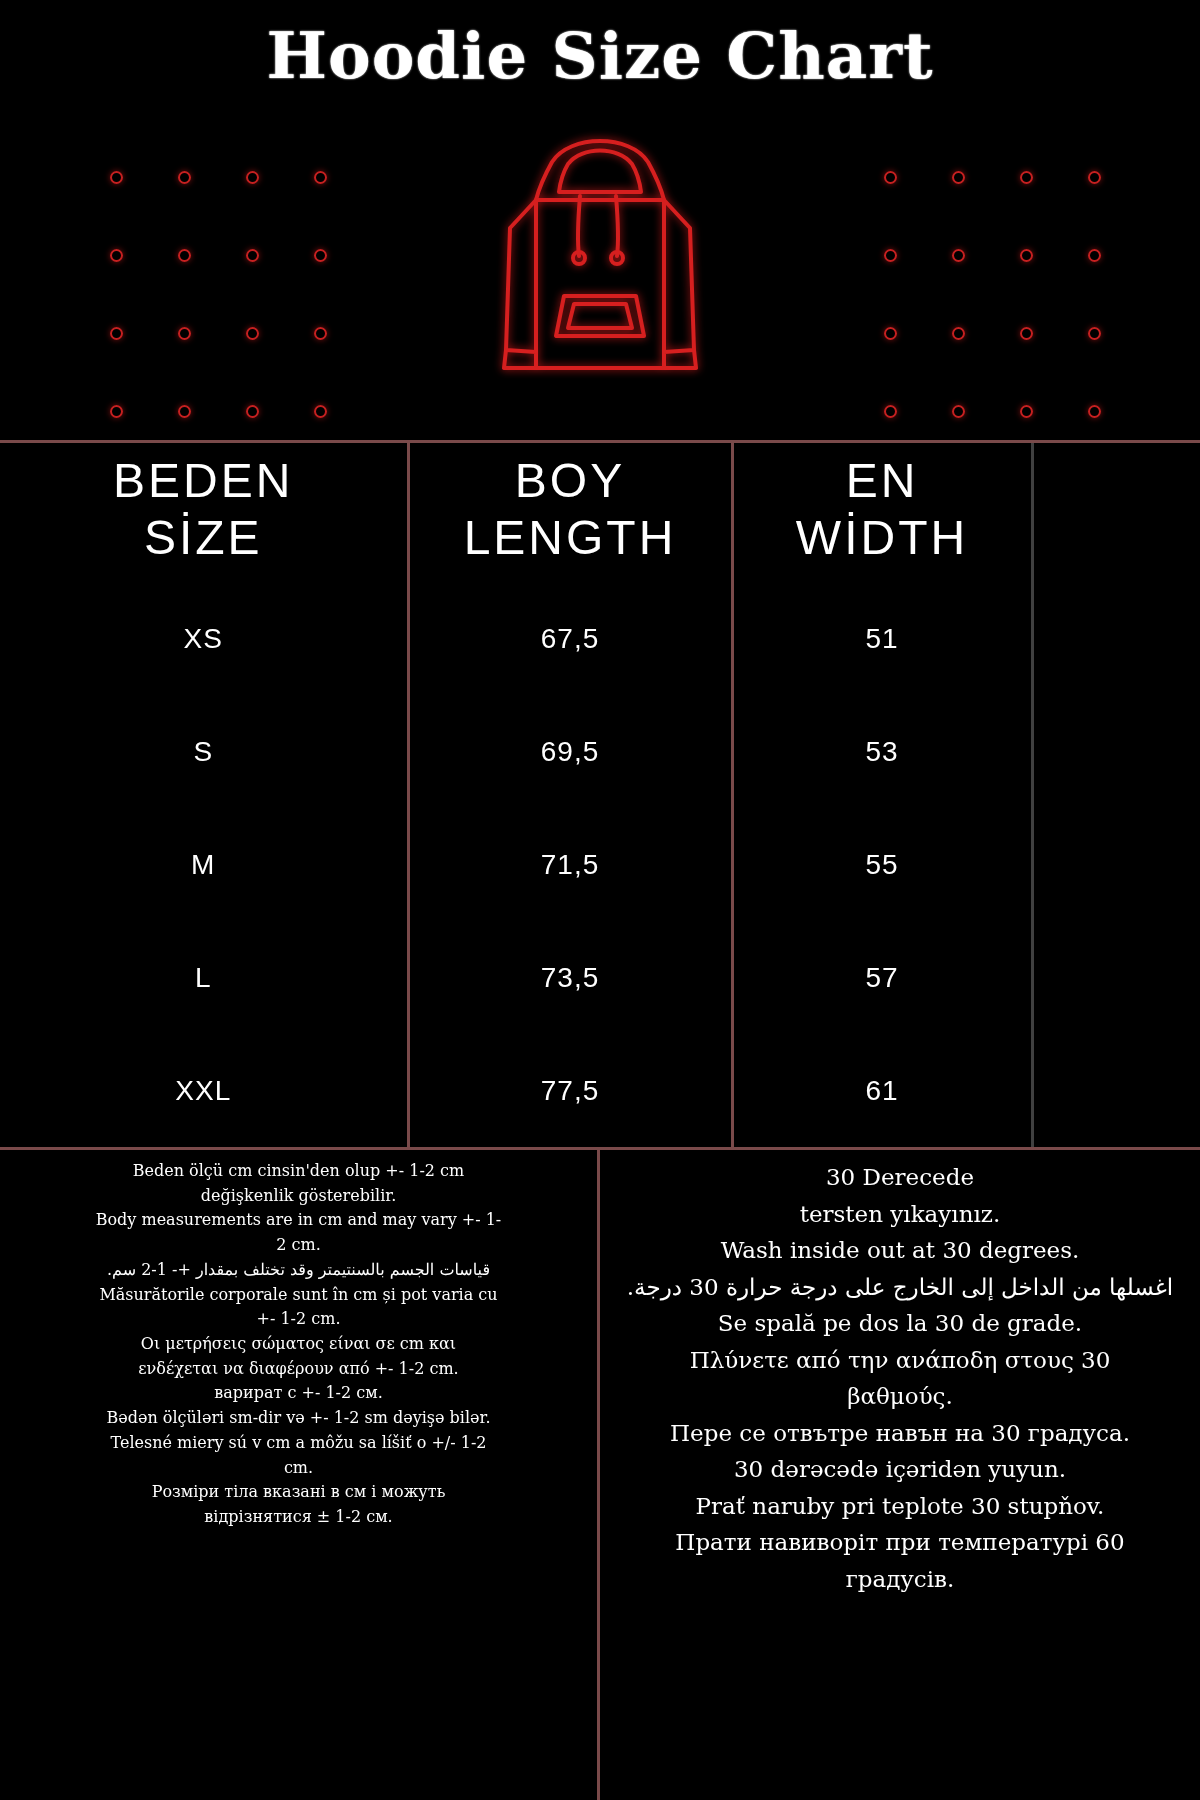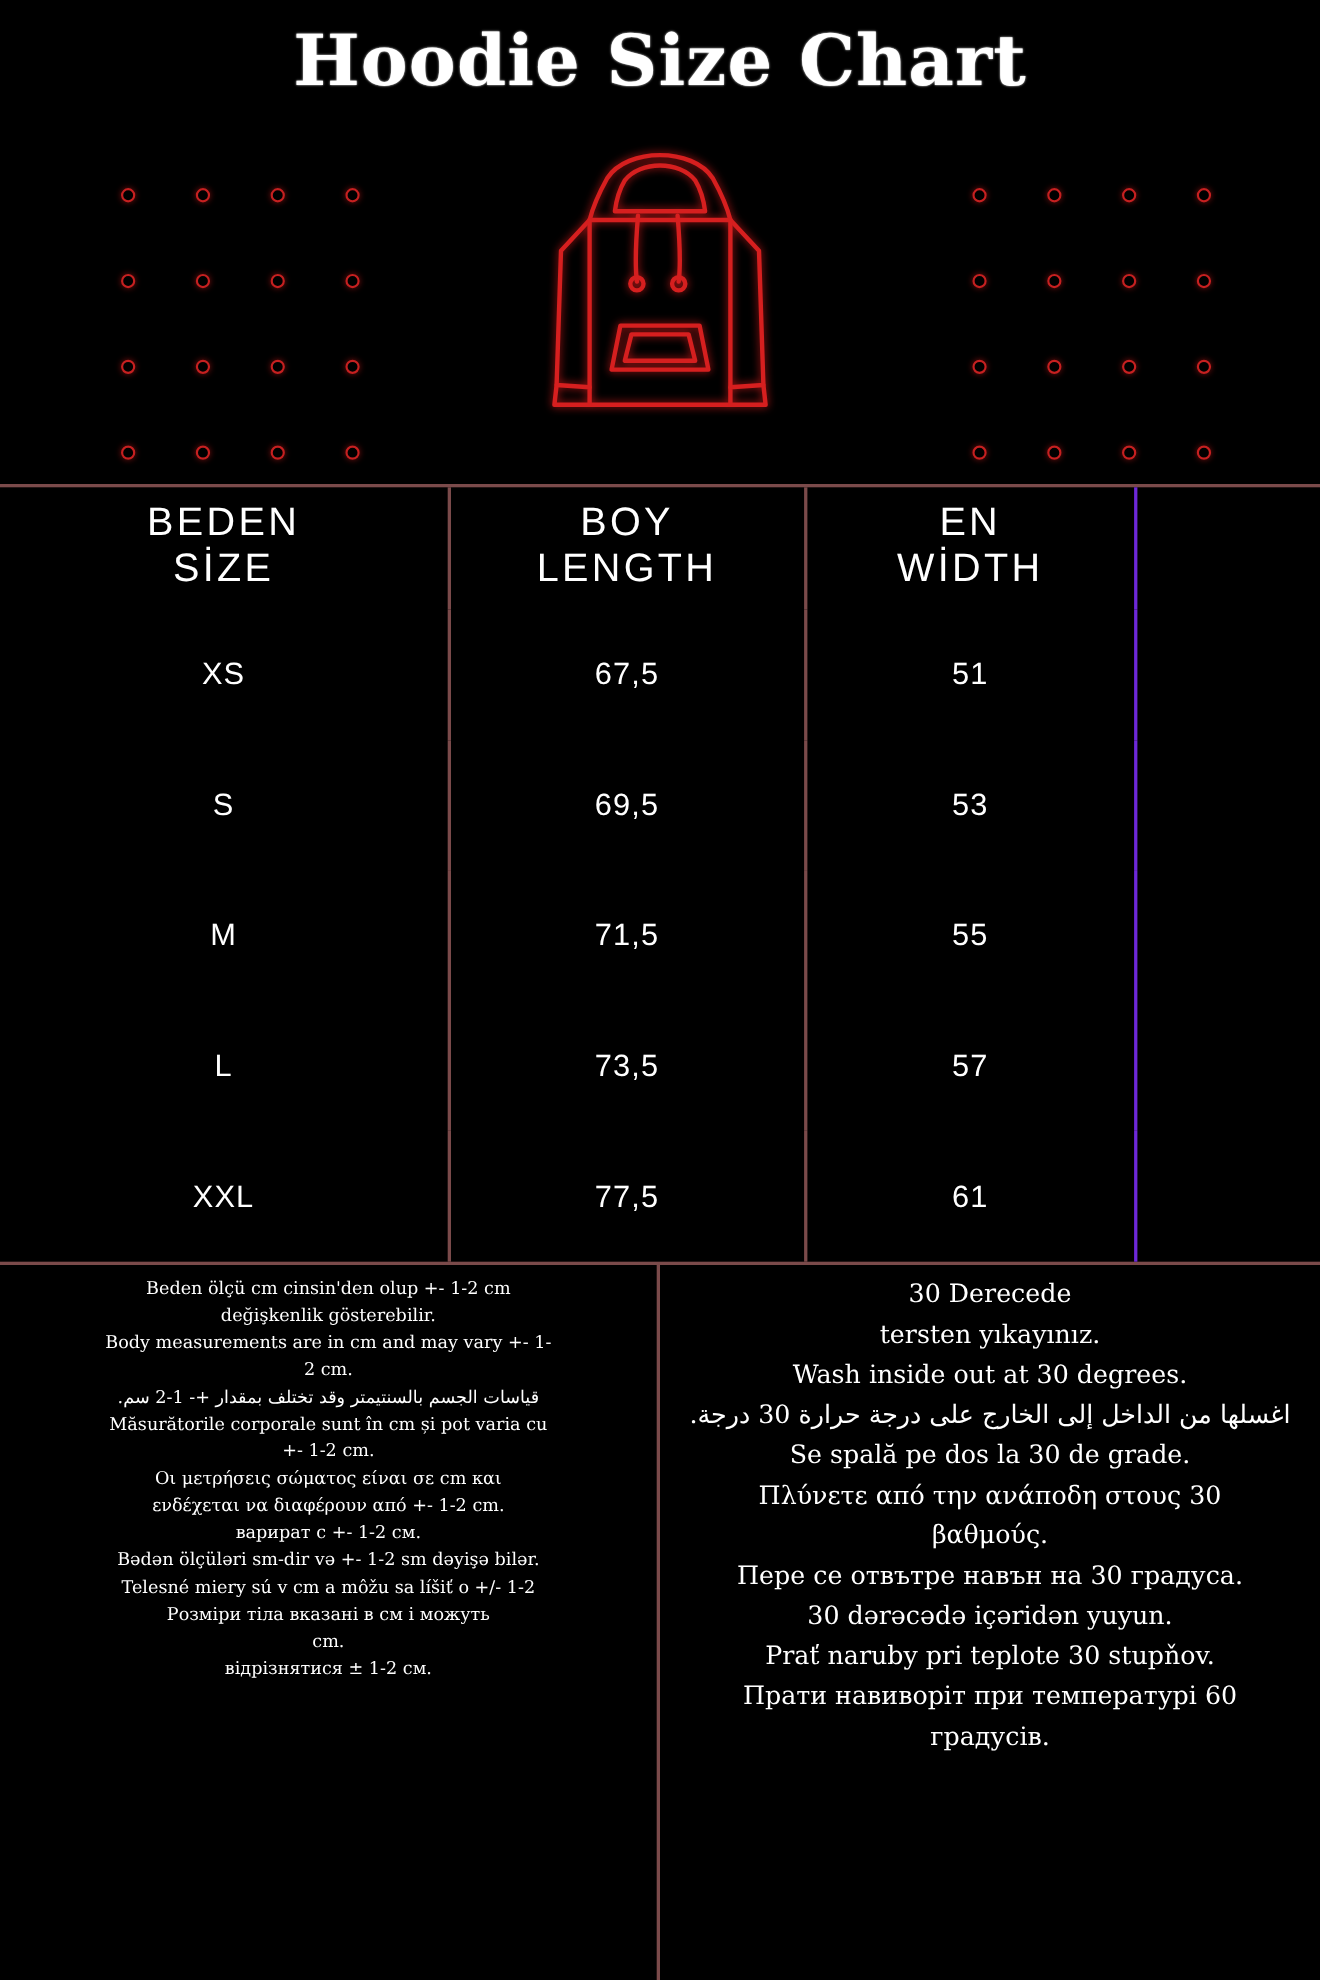--- a/index.html
+++ b/index.html
@@ -89,34 +89,34 @@
   table.size-table col.c3 { width: 25%; }
   table.size-table col.c4 { width: 14%; }
 
   table.size-table th, table.size-table td {
     text-align: center;
     vertical-align: middle;
     color: #ffffff;
     font-weight: normal;
   }
   table.size-table th {
-    font-size: 36px;
+    font-size: 48px;
     letter-spacing: 3px;
     line-height: 1.18;
     padding: 10px 4px 16px 4px;
     font-weight: 400;
   }
   table.size-table td {
     font-size: 28px;
     letter-spacing: 1px;
     padding: 10px 4px;
   }
   .vline-1 { border-right: 3px solid #7a4a4a; }
   .vline-2 { border-right: 3px solid #7a4a4a; }
-  .vline-3 { border-right: 3px solid #6d28d9; }
+  .vline-3 { border-right: 3px solid #404040; }
 
   .th-line1 { display: block; }
   .th-line2 { display: block; }
 
   
   .notes {
     flex: 1 1 auto;
     display: flex;
     border-top: 0;
   }
@@ -274,22 +274,22 @@
       <p>Body measurements are in cm and may vary +- 1-</p>
       <p>2 cm.</p>
       <p class="rtl">قياسات الجسم بالسنتيمتر وقد تختلف بمقدار +- 1-2 سم.</p>
       <p>Măsurătorile corporale sunt în cm și pot varia cu</p>
       <p>+- 1-2 cm.</p>
       <p>Οι μετρήσεις σώματος είναι σε cm και</p>
       <p>ενδέχεται να διαφέρουν από +- 1-2 cm.</p>
       <p>варират с +- 1-2 см.</p>
       <p>Bədən ölçüləri sm-dir və +- 1-2 sm dəyişə bilər.</p>
       <p>Telesné miery sú v cm a môžu sa líšiť o +/- 1-2</p>
+      <p>cm.</p>
       <p>Розміри тіла вказані в см і можуть</p>
-      <p>cm.</p>
       <p>відрізнятися ± 1-2 см.</p>
     </div>
     <div class="note-col right">
       <p>30 Derecede</p>
       <p>tersten yıkayınız.</p>
       <p>Wash inside out at 30 degrees.</p>
       <p class="rtl">اغسلها من الداخل إلى الخارج على درجة حرارة 30 درجة.</p>
       <p>Se spală pe dos la 30 de grade.</p>
       <p>Πλύνετε από την ανάποδη στους 30</p>
       <p>βαθμούς.</p>

